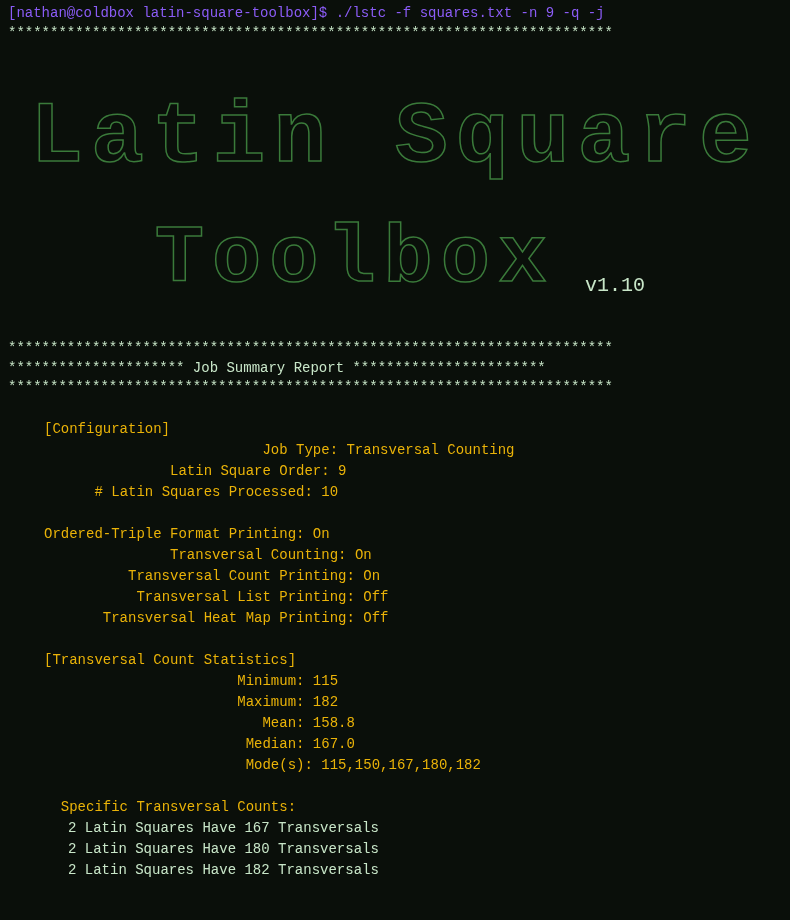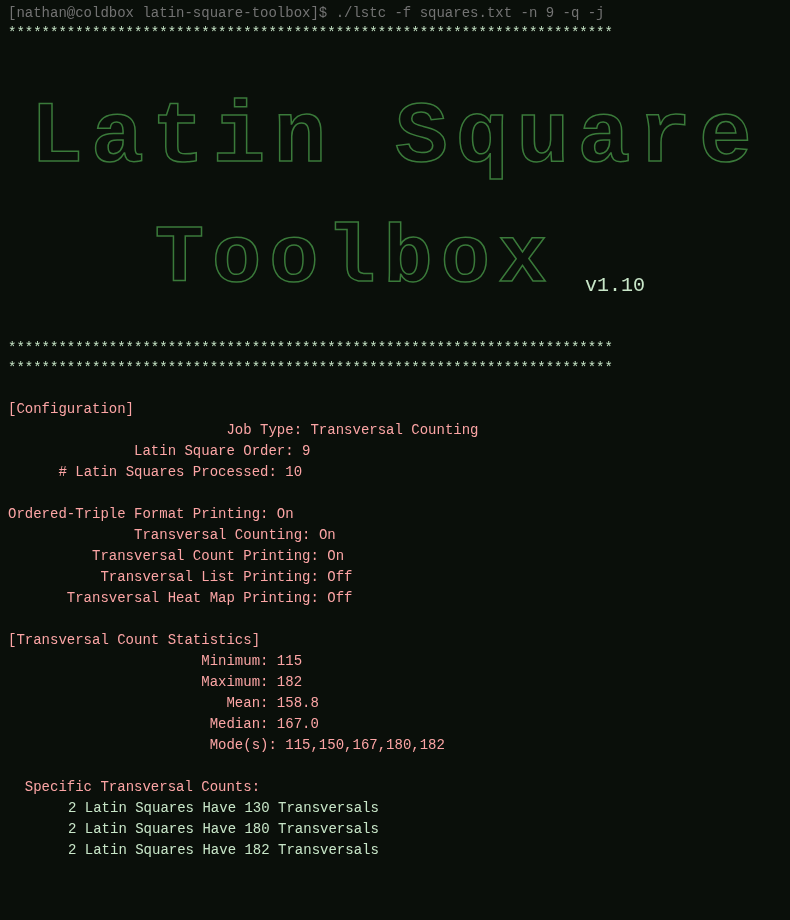--- a/index.html
+++ b/index.html
@@ -20,21 +20,21 @@
     }
 
     .terminal {
       background-color: #0a0f0a;
       width: 790px;
       min-height: 920px;
       padding: 4px 8px;
     }
 
     .cmd-line {
-      color: #737373;
+      color: #8b5cf6;
       white-space: pre;
       line-height: 1.4;
     }
 
     .stars-line {
       color: #c8e6c8;
       white-space: pre;
       line-height: 1.4;
     }
 
@@ -46,21 +46,22 @@
 
     
     .logo-svg {
       display: block;
       margin: 0 auto;
     }
 
     .report-section {
       white-space: pre;
       line-height: 1.5;
-      color: #fca5a5;
+      color: #eab308;
+      margin-left: 36px;
     }
   </style>
 </head>
 <body>
 
 <div class="terminal">
 
   <div class="cmd-line">[nathan@coldbox latin-square-toolbox]$ ./lstc -f squares.txt -n 9 -q -j</div>
 
   <div class="stars-line">************************************************************************</div>
@@ -70,20 +71,21 @@
 
       <text x="380" y="110" fill="none" stroke="#3a7a3a" stroke-width="1.5" font-family="'Courier New', monospace" font-size="88px" font-weight="bold" text-anchor="middle" letter-spacing="8">Latin Square</text>
 
       <text x="340" y="230" fill="none" stroke="#3a7a3a" stroke-width="1.5" font-family="'Courier New', monospace" font-size="82px" font-weight="bold" text-anchor="middle" letter-spacing="8">Toolbox</text>
 
       <text x="600" y="240" fill="#c8e6c8" font-family="'Courier New', monospace" font-size="20px" text-anchor="middle">v1.10</text>
     </svg>
   </div>
 
   <div class="stars-line">************************************************************************</div>
+  <div class="stars-line">********************* Job Summary Report ***********************</div>
   <div class="stars-line">************************************************************************</div>
 
   <div class="report-section">
 <span>[Configuration]</span>
 <span>                          <span>Job Type:</span> <span>Transversal Counting</span></span>
 <span>               <span>Latin Square Order:</span> <span>9</span></span>
 <span>      <span># Latin Squares Processed:</span> <span>10</span></span>
 
 <span><span>Ordered-Triple Format Printing:</span> <span>On</span></span>
 <span>               <span>Transversal Counting:</span> <span>On</span></span>
@@ -94,15 +96,15 @@
 <span>[Transversal Count Statistics]</span>
 <span>                       <span>Minimum:</span> <span>115</span></span>
 <span>                       <span>Maximum:</span> <span>182</span></span>
 <span>                          <span>Mean:</span> <span>158.8</span></span>
 <span>                        <span>Median:</span> <span>167.0</span></span>
 <span>                        <span>Mode(s):</span> <span>115,150,167,180,182</span></span>
 
   <span>Specific Transversal Counts:</span>
 </div>
 
-  <div style="white-space:pre; line-height:1.5; color:#c8e6c8; padding-left: 60px;" id="count-rows"><div>2 Latin Squares Have 130 Transversals</div><div>2 Latin Squares Have 180 Transversals</div><div>2 Latin Squares Have 182 Transversals</div></div>
+  <div style="white-space:pre; line-height:1.5; color:#c8e6c8; padding-left: 60px;" id="count-rows"><div>2 Latin Squares Have 167 Transversals</div><div>2 Latin Squares Have 180 Transversals</div><div>2 Latin Squares Have 182 Transversals</div></div>
 
 </div>
 
 </body></html>

